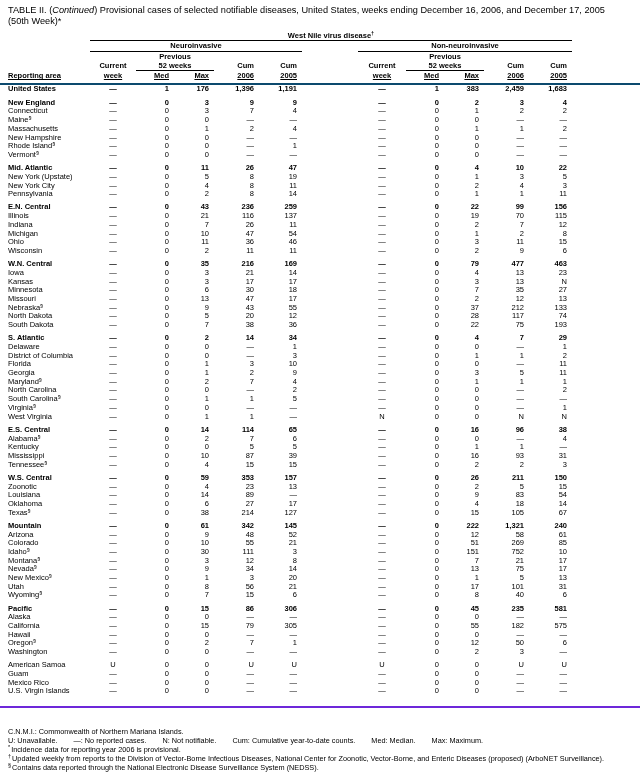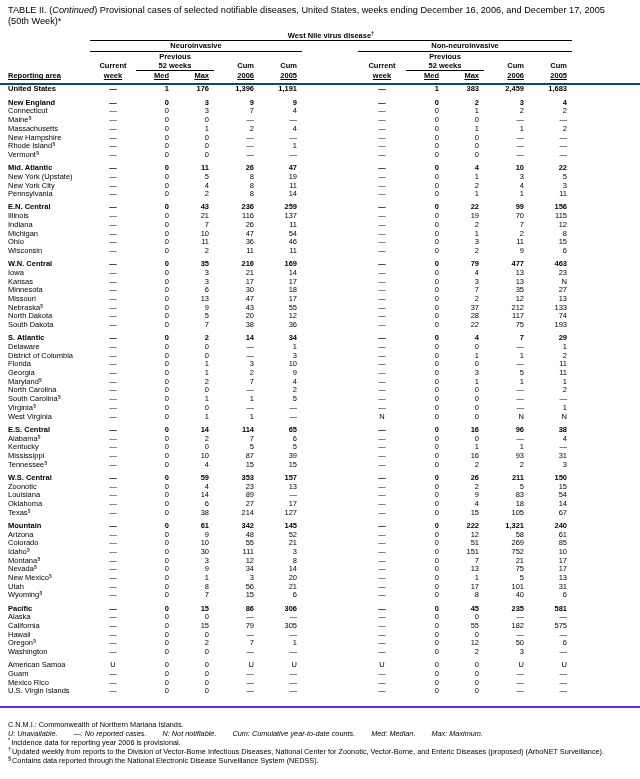--- a/index.html
+++ b/index.html
@@ -30,22 +30,22 @@
   .cw    { text-align:center; padding-right:0; }
   .center{ text-align:center; }
 
   .rb { border-bottom:1px solid #000; }          
   tr.hvy th, tr.hvy td { border-bottom:2px solid #0c4a6e; padding-bottom:3px;text-decoration:underline; }
 
   tbody tr.bold td { font-weight:bold; }
   tbody tr.gap td { padding-top:4.5px; }
   tbody tr:last-child td { border-bottom:2px solid #6d28d9; padding-bottom:10px; }
 
-  .footnotes { padding:12px 8px 0 8px; font-size:7.3px; line-height:9px; }
-  .legend span { margin-right:16px;font-style:italic; }
+  .footnotes { padding:19px 8px 0 8px; font-size:7.3px; line-height:9px; }
+  .legend span { margin-right:16px; }
   .fn { padding-left:8px; text-indent:-8px; }
   .fn sup { margin-right:1px; }
 </style>
 </head>
 <body>
 
 <div class="page">
 
   <div class="title">
     <span>TABLE II. (</span><span class="ital">Continued</span><span>) Provisional cases of selected notifiable diseases, United States, weeks ending December 16, 2006, and December 17, 2005</span><br>

